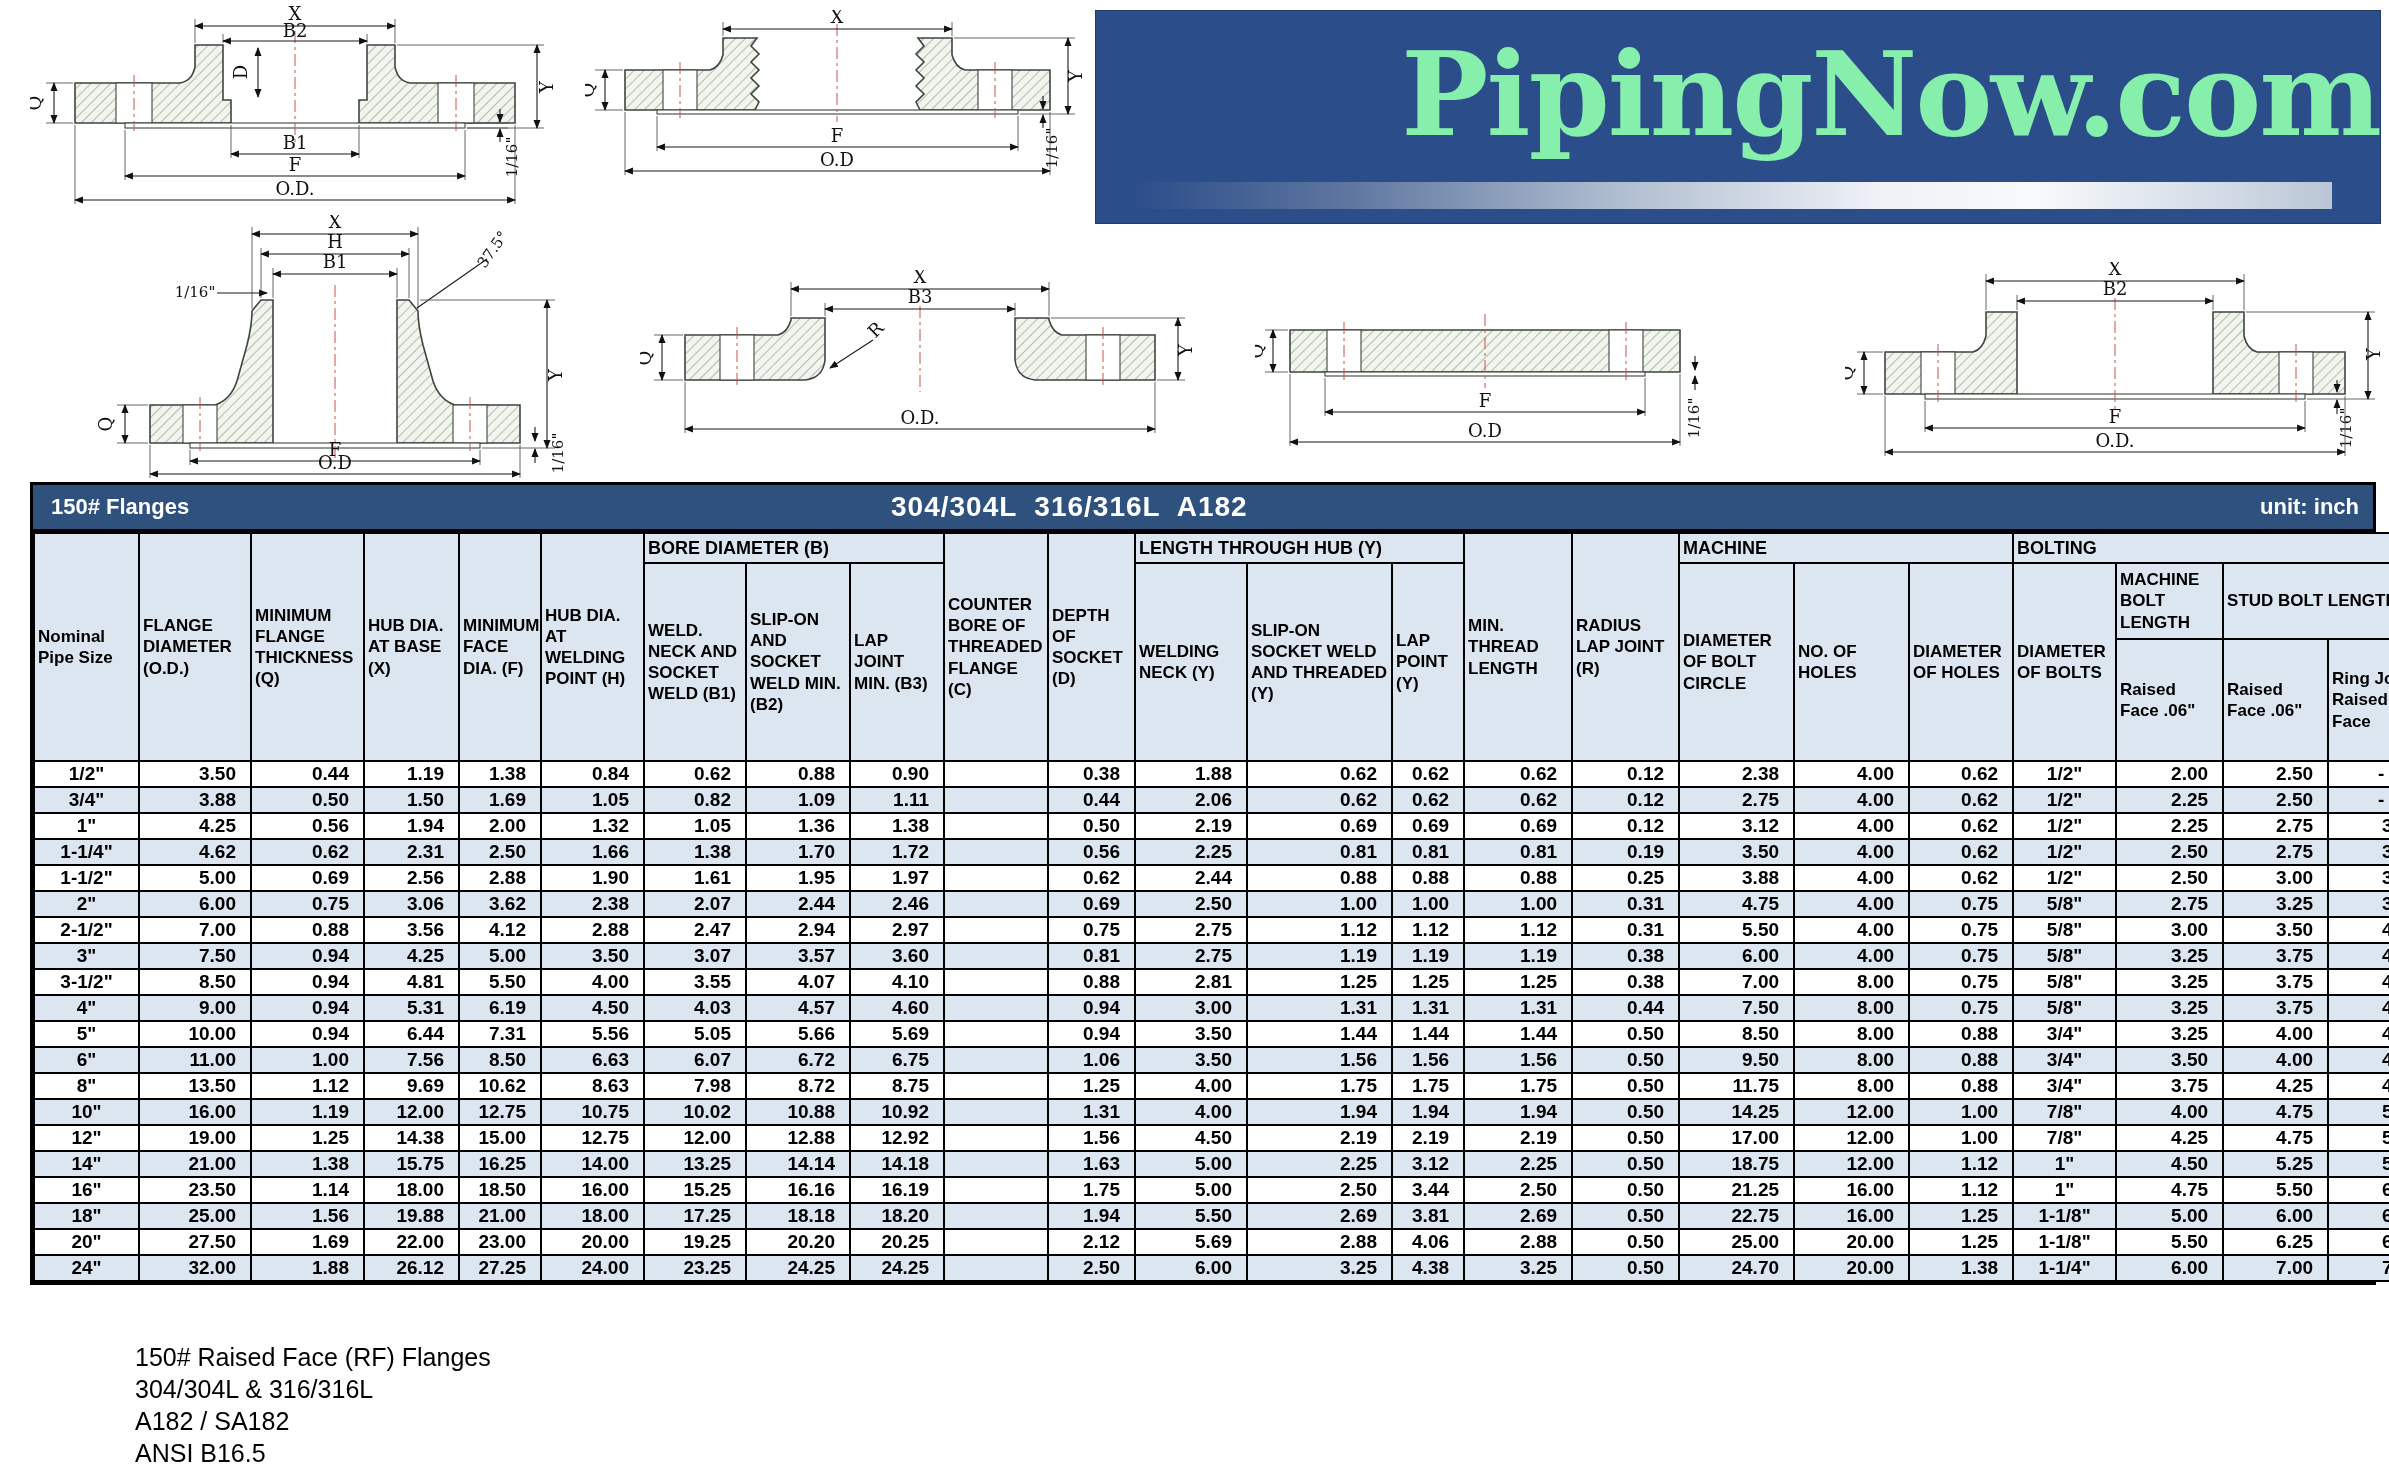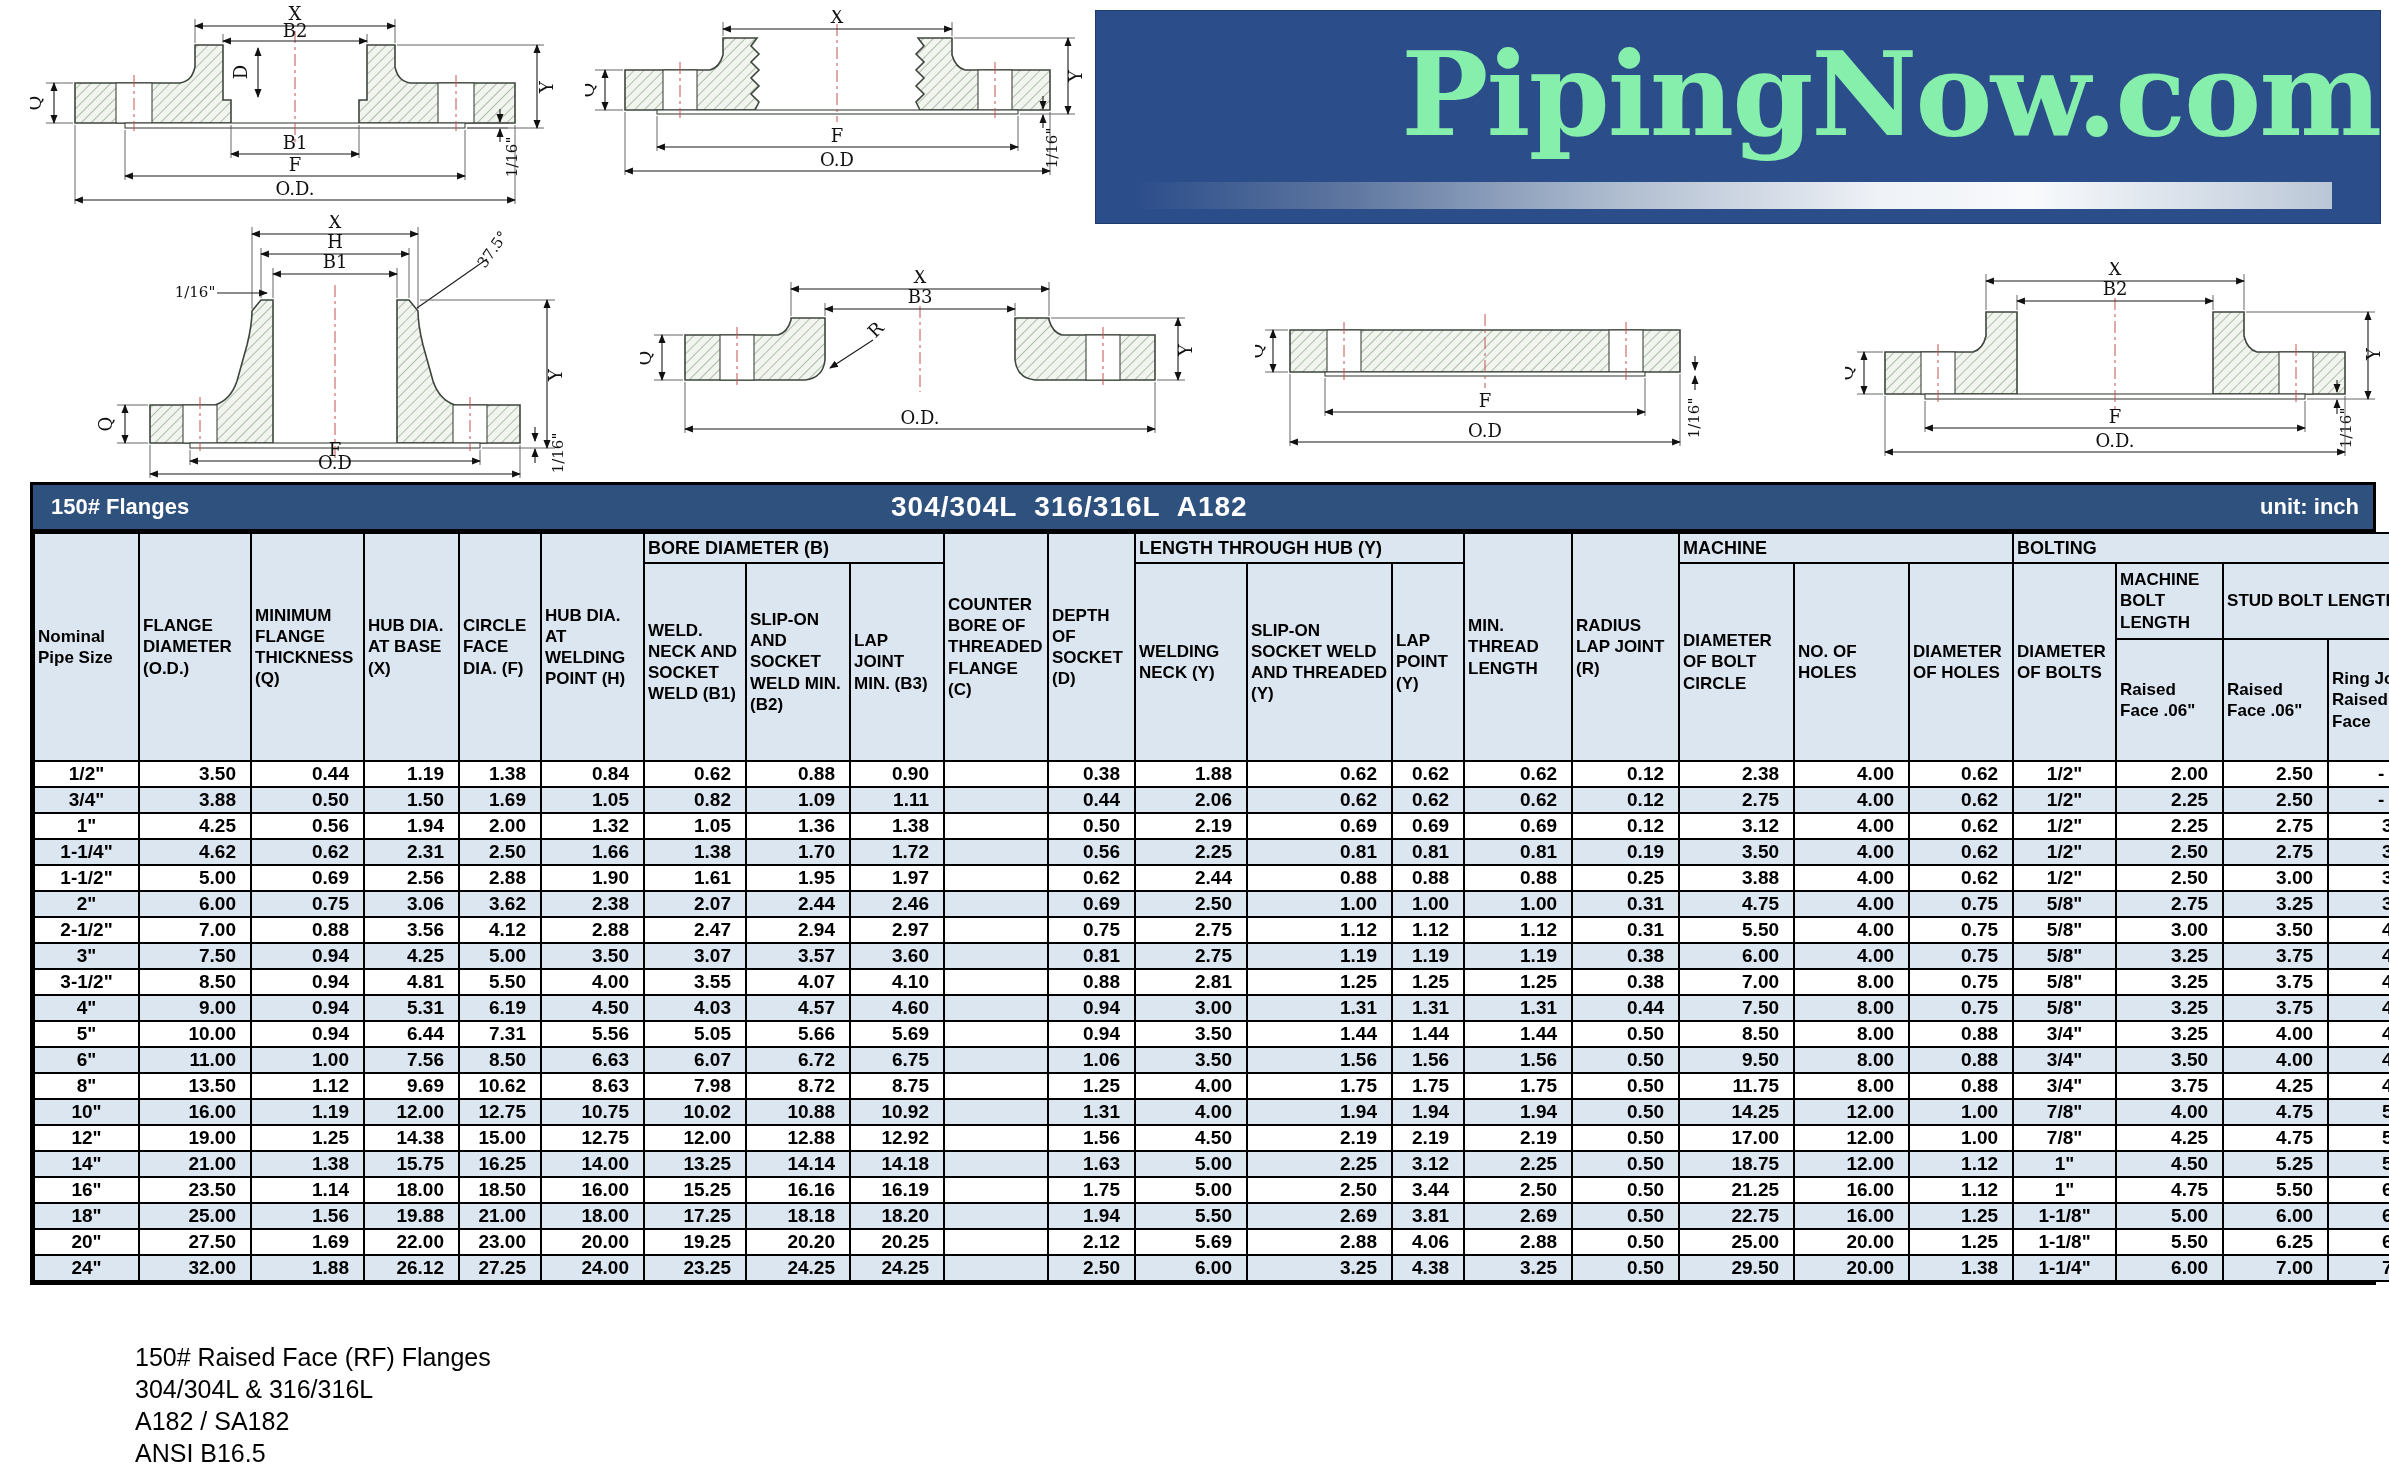--- a/index.html
+++ b/index.html
@@ -369,21 +369,21 @@
         <col style="width:107px">
           <col style="width:105px">
           <col style="width:106px">
       </colgroup>
       <thead>
         <tr class="hr1">
           <th rowspan="3">Nominal Pipe Size</th>
           <th rowspan="3">FLANGE DIAMETER (O.D.)</th>
           <th rowspan="3">MINIMUM FLANGE THICKNESS (Q)</th>
           <th rowspan="3">HUB DIA. AT BASE (X)</th>
-          <th rowspan="3">CIRCLE FACE DIA. (F)</th>
+          <th rowspan="3">MINIMUM FACE DIA. (F)</th>
           <th rowspan="3">HUB DIA. AT WELDING POINT (H)</th>
           <th colspan="3" class="grp">BORE DIAMETER (B)</th>
           <th rowspan="3">COUNTER BORE OF THREADED FLANGE (C)</th>
           <th rowspan="3">DEPTH OF SOCKET (D)</th>
           <th colspan="3" class="grp">LENGTH THROUGH HUB (Y)</th>
           <th rowspan="3">MIN. THREAD LENGTH</th>
           <th rowspan="3">RADIUS LAP JOINT (R)</th>
           <th colspan="3" class="grp">MACHINE</th>
           <th colspan="4" class="grp">BOLTING</th>
         </tr>
@@ -893,21 +893,21 @@
             <td class="c-num">23.25</td>
             <td class="c-num">24.25</td>
             <td class="c-num">24.25</td>
             <td class="c-num"></td>
             <td class="c-num">2.50</td>
             <td class="c-num">6.00</td>
             <td class="c-num">3.25</td>
             <td class="c-num">4.38</td>
             <td class="c-num">3.25</td>
             <td class="c-num">0.50</td>
-            <td class="c-num">29.50</td>
+            <td class="c-num">24.70</td>
             <td class="c-num">20.00</td>
             <td class="c-num">1.38</td>
             <td class="c-mid">1-1/4"</td>
             <td class="c-num">6.00</td>
             <td class="c-num">7.00</td>
             <td class="c-num">7.50</td>
           </tr>
         </tbody>
     </table>
   </div>

